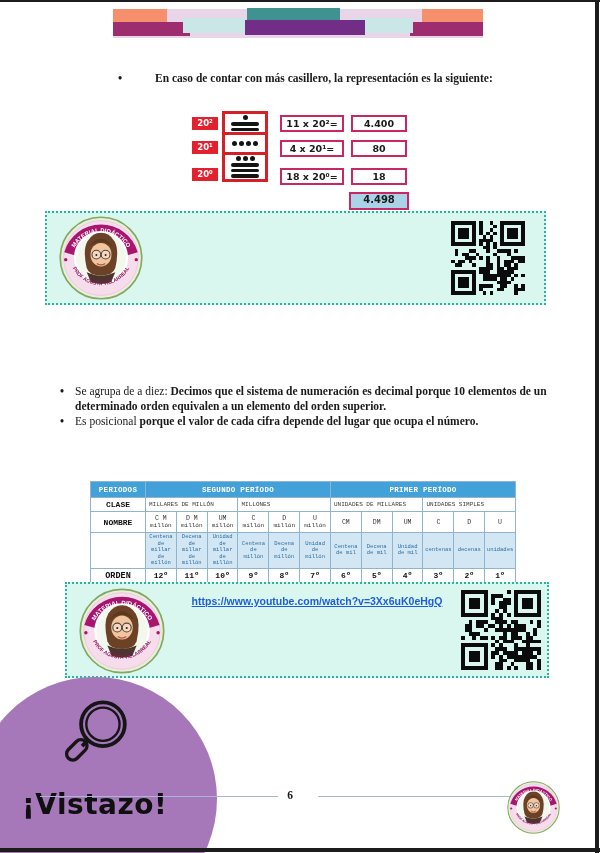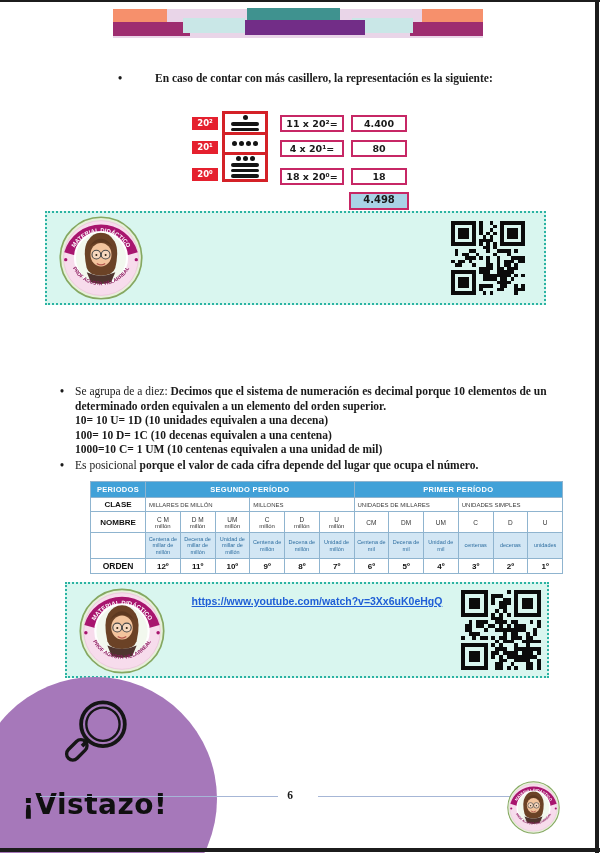--- a/index.html
+++ b/index.html
@@ -67,22 +67,22 @@
   .sec-par{position:absolute;left:42px;top:344px;width:516px;font-size:11.5px;font-weight:700;
            line-height:15px;text-align:justify;text-indent:56px;}
   .bullets{position:absolute;left:42px;top:384px;width:516px;font-size:11.5px;font-weight:700;
            line-height:14.5px;}
   .bullet-row{position:relative;padding-left:33px;margin-bottom:1px;}
   .bdot{position:absolute;left:18px;top:0;}
   .lead{font-weight:400;}
   .sublines div{font-weight:700;}
 
   
-  .pvt{position:absolute;left:90px;top:481px;width:473px;border-collapse:collapse;
-       table-layout:fixed;font-family:Liberation Sans, sans-serif;}
+  .pvt{position:absolute;left:90px;top:481px;width:426px;border-collapse:collapse;
+       table-layout:fixed;font-family:Liberation Mono, monospace;}
   .pvt td{border:1px solid #8fb4cf;padding:0;text-align:center;overflow:hidden;}
   .pvt col.c0{width:55px;}
   .pvt .r1 td{background:#41a1d8;color:#fff;font-size:7.5px;font-weight:700;height:15px;letter-spacing:.3px;}
   .pvt .r2 td{height:13px;font-size:6px;color:#3c3c3c;text-align:left;padding-left:3px;}
   .pvt .r2 td.hcell{font-size:8px;font-weight:700;color:#111;text-align:center;padding-left:0;}
   .pvt .r3 td{height:20px;font-size:6.5px;color:#333;}
   .pvt .r3 td.hcell{font-size:8px;font-weight:700;color:#111;}
   .pvt .r3 .ns{font-size:6px;}
   .pvt .r4 td{height:23px;font-size:5.5px;line-height:1.2;color:#2e6ea0;background:#d2e6f4;padding:1px;}
   .pvt .r4 td.blank{background:#fff;}
@@ -415,25 +415,20 @@
         <i style="grid-area:21/12"></i>
         <i style="grid-area:21/19"></i>
       </div>
   </div>
 
 
   <div class="bullets">
     <div class="bullet-row">
       <span class="bdot">•</span>
       <span class="lead">Se agrupa de a diez:</span><span> Decimos que el sistema de numeración es decimal porque 10 elementos de un determinado orden equivalen a un elemento del orden superior.</span>
-      <div class="sublines">
-        <div>10= 10 U= 1D (10 unidades equivalen a una decena)</div>
-        <div>100= 10 D= 1C (10 decenas equivalen a una centena)</div>
-        <div>1000=10 C= 1 UM (10 centenas equivalen a una unidad de mil)</div>
-      </div>
     </div>
     <div class="bullet-row">
       <span class="bdot">•</span>
       <span class="lead">Es posicional</span><span> porque el valor de cada cifra depende del lugar que ocupa el número.</span>
     </div>
   </div>
 
   <table class="pvt">
     <colgroup>
         <col class="c0">

